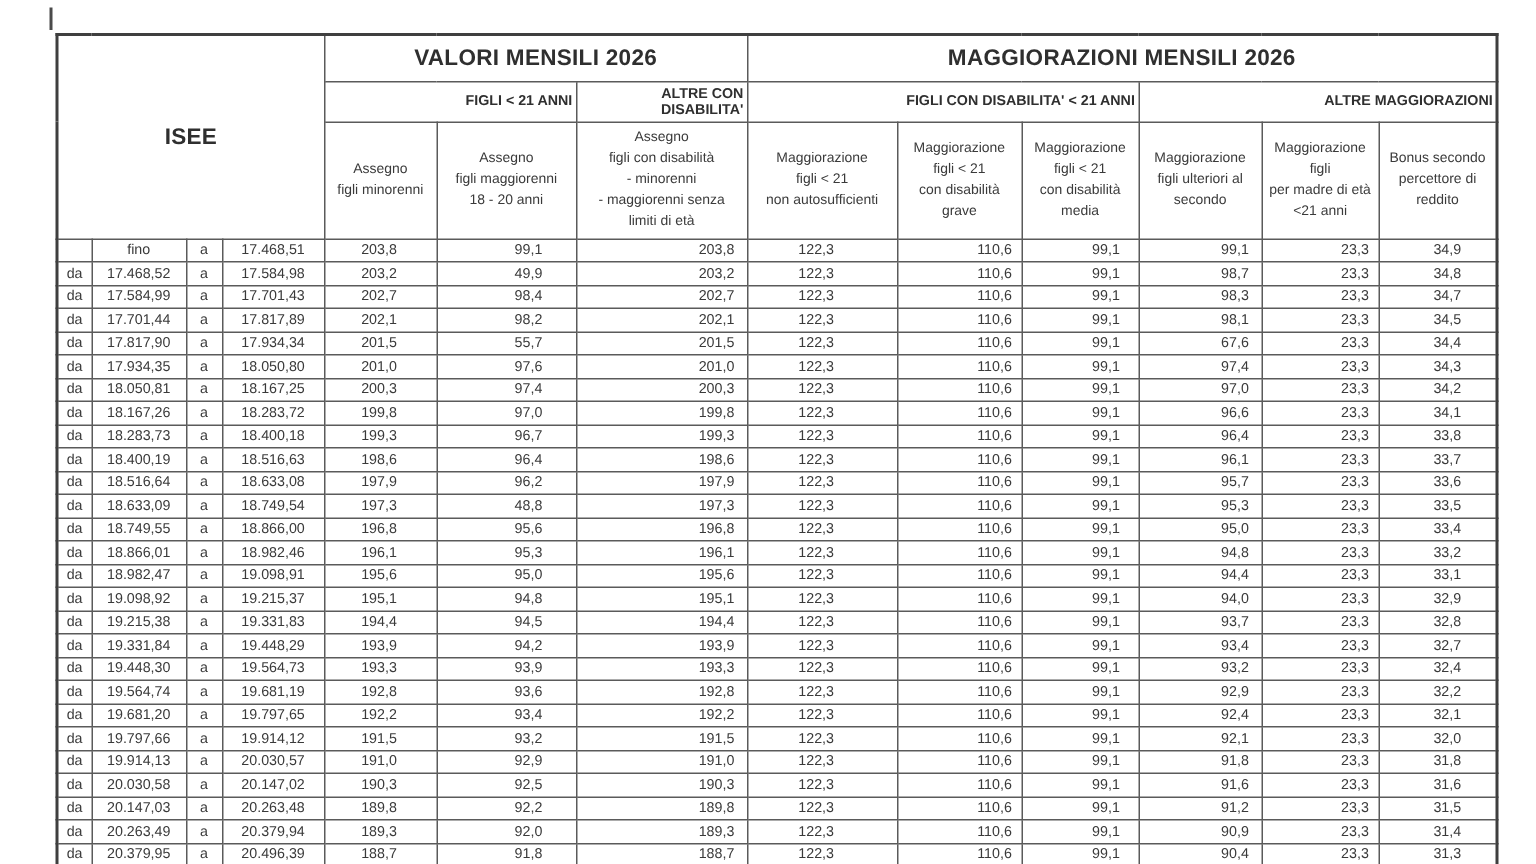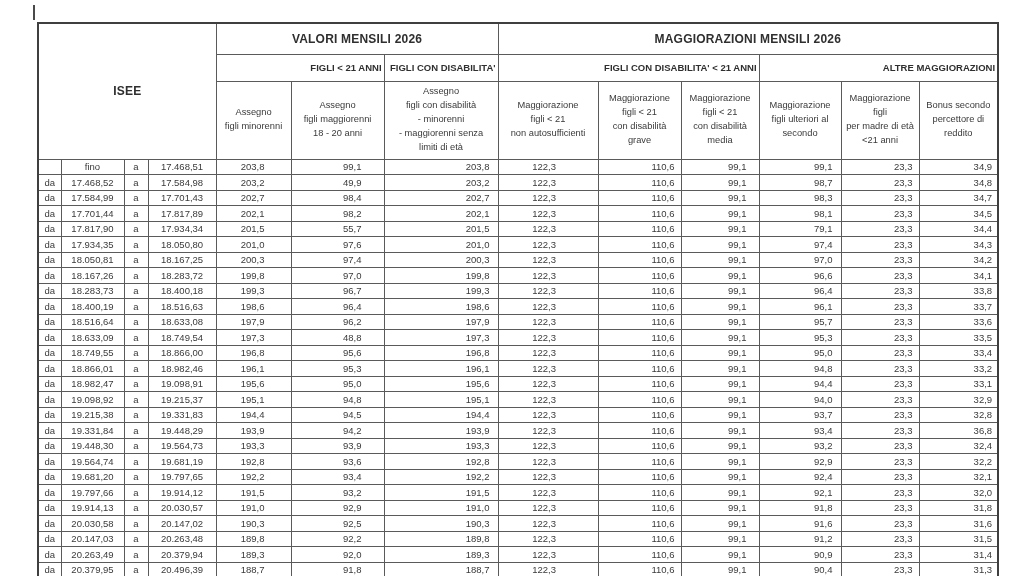--- a/index.html
+++ b/index.html
@@ -6,40 +6,40 @@
   .page{position:relative;width:1024px;height:576px;font-family:"Liberation Sans",sans-serif;background:#ffffff;}
   .artifact{position:absolute;left:33px;top:5px;width:2px;height:15px;background:#4a4a4a;}
   table.main{
     position:absolute;left:37px;top:22px;width:960px;
     border-collapse:collapse;table-layout:fixed;
     border:2px solid #3f3f3f;
   }
   th,td{border:1px solid #5a5a5a;overflow:hidden;}
   thead th{font-weight:bold;text-align:center;vertical-align:middle;color:#2f2f2f;padding:1px 2px;}
   tr.r-title{height:31px;}
-  tr.r-title th{font-size:12px;letter-spacing:.2px;}
+  tr.r-title th{font-size:15px;letter-spacing:.2px;}
   tr.r-group{height:27px;}
   tr.r-group th{font-size:9.5px;text-align:right;}
   tr.r-cols{height:78px;}
   tr.r-cols th{font-weight:normal;font-size:9.3px;line-height:1.5;color:#3a3a3a;white-space:pre-line;vertical-align:middle;}
   th.isee{font-size:12.5px;font-weight:bold;color:#2f2f2f;}
   tbody tr{height:15.5px;margin-left:33px;}
   tbody td{font-size:9.5px;color:#3a3a3a;padding:0;vertical-align:middle;line-height:1;}
   td.c-lab{text-align:center;}
   td.c-bound{text-align:center;}
   td.v{text-align:right;}
   td.v0{padding-right:26px;}
   td.v1{padding-right:22px;}
   td.v2{padding-right:8px;}
   td.v3{padding-right:8px;text-align:center;}
   td.v4{padding-right:6px;}
   td.v5{padding-right:12px;}
   td.v6{padding-right:8px;}
   td.v7{padding-right:6px;padding-left:45px;}
-  td.v8{padding-right:5px;}
+  td.v8{padding-right:23px;}
 </style>
 </head>
 <body>
 
 <div class="page">
   <div class="artifact"></div>
 
   <table class="main">
     <colgroup>
       <col style="width:23px">
@@ -57,21 +57,21 @@
         <col style="width:79px">
     </colgroup>
     <thead>
       <tr class="r-title">
         <th class="isee" rowspan="3" colspan="4">ISEE</th>
         <th colspan="3">VALORI MENSILI 2026</th>
         <th colspan="6">MAGGIORAZIONI MENSILI 2026</th>
       </tr>
       <tr class="r-group">
         <th colspan="2">FIGLI  &lt; 21 ANNI</th>
-        <th>FIGLI CON DISABILITA'</th>
+        <th>ALTRE CON DISABILITA'</th>
         <th colspan="3">FIGLI CON DISABILITA' &lt; 21 ANNI</th>
         <th colspan="3">ALTRE MAGGIORAZIONI</th>
       </tr>
       <tr class="r-cols">
         <th>Assegno
 figli minorenni</th>
         <th>Assegno
 figli  maggiorenni
 18 -  20 anni</th>
         <th>Assegno
@@ -167,21 +167,21 @@
           <td class="c-lab">da</td>
           <td class="c-bound">17.817,90</td>
           <td class="c-lab">a</td>
           <td class="c-bound">17.934,34</td>
           <td class="v v0">201,5</td>
           <td class="v v1">55,7</td>
           <td class="v v2">201,5</td>
           <td class="v v3">122,3</td>
           <td class="v v4">110,6</td>
           <td class="v v5">99,1</td>
-          <td class="v v6">79,1</td>
+          <td class="v v6">67,6</td>
           <td class="v v7">23,3</td>
           <td class="v v8">34,4</td>
         </tr>
         <tr>
           <td class="c-lab">da</td>
           <td class="c-bound">17.934,35</td>
           <td class="c-lab">a</td>
           <td class="c-bound">18.050,80</td>
           <td class="v v0">201,0</td>
           <td class="v v1">97,6</td>
@@ -364,21 +364,21 @@
           <td class="c-lab">a</td>
           <td class="c-bound">19.448,29</td>
           <td class="v v0">193,9</td>
           <td class="v v1">94,2</td>
           <td class="v v2">193,9</td>
           <td class="v v3">122,3</td>
           <td class="v v4">110,6</td>
           <td class="v v5">99,1</td>
           <td class="v v6">93,4</td>
           <td class="v v7">23,3</td>
-          <td class="v v8">36,8</td>
+          <td class="v v8">32,7</td>
         </tr>
         <tr>
           <td class="c-lab">da</td>
           <td class="c-bound">19.448,30</td>
           <td class="c-lab">a</td>
           <td class="c-bound">19.564,73</td>
           <td class="v v0">193,3</td>
           <td class="v v1">93,9</td>
           <td class="v v2">193,3</td>
           <td class="v v3">122,3</td>

